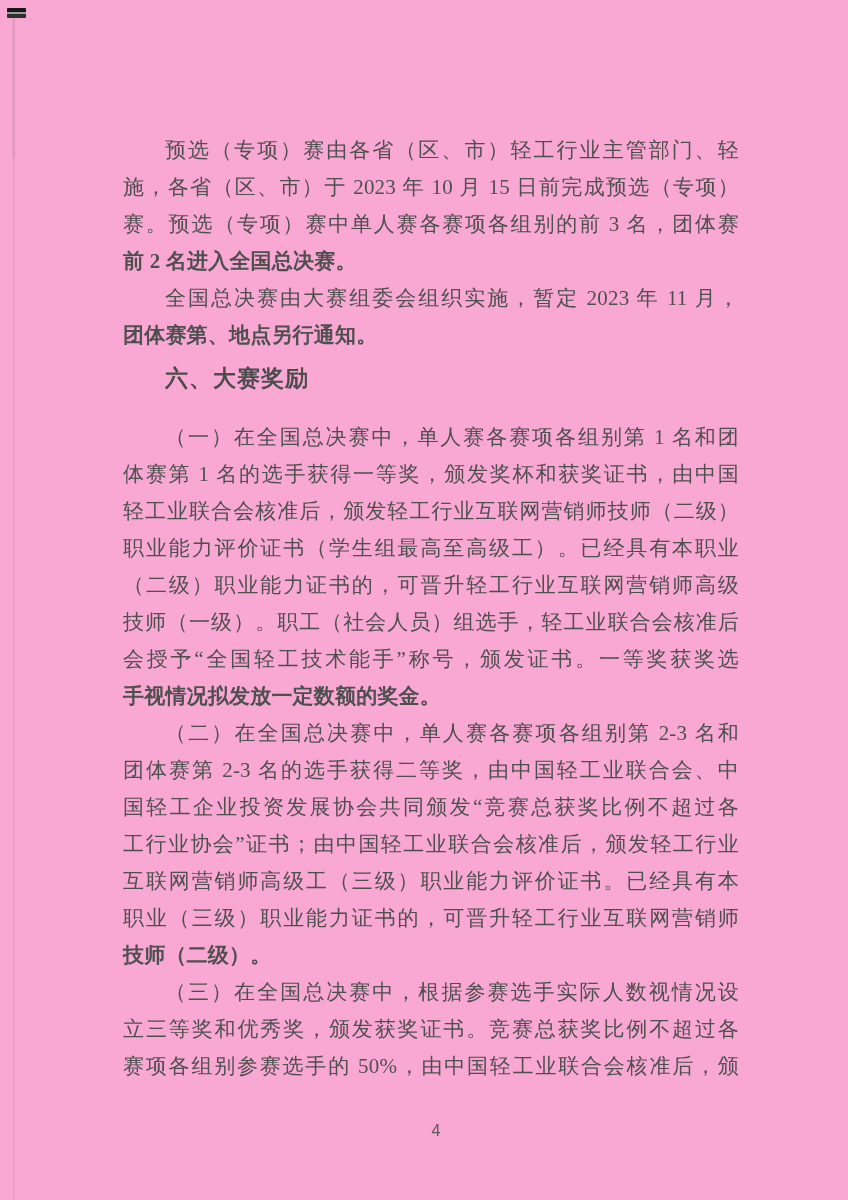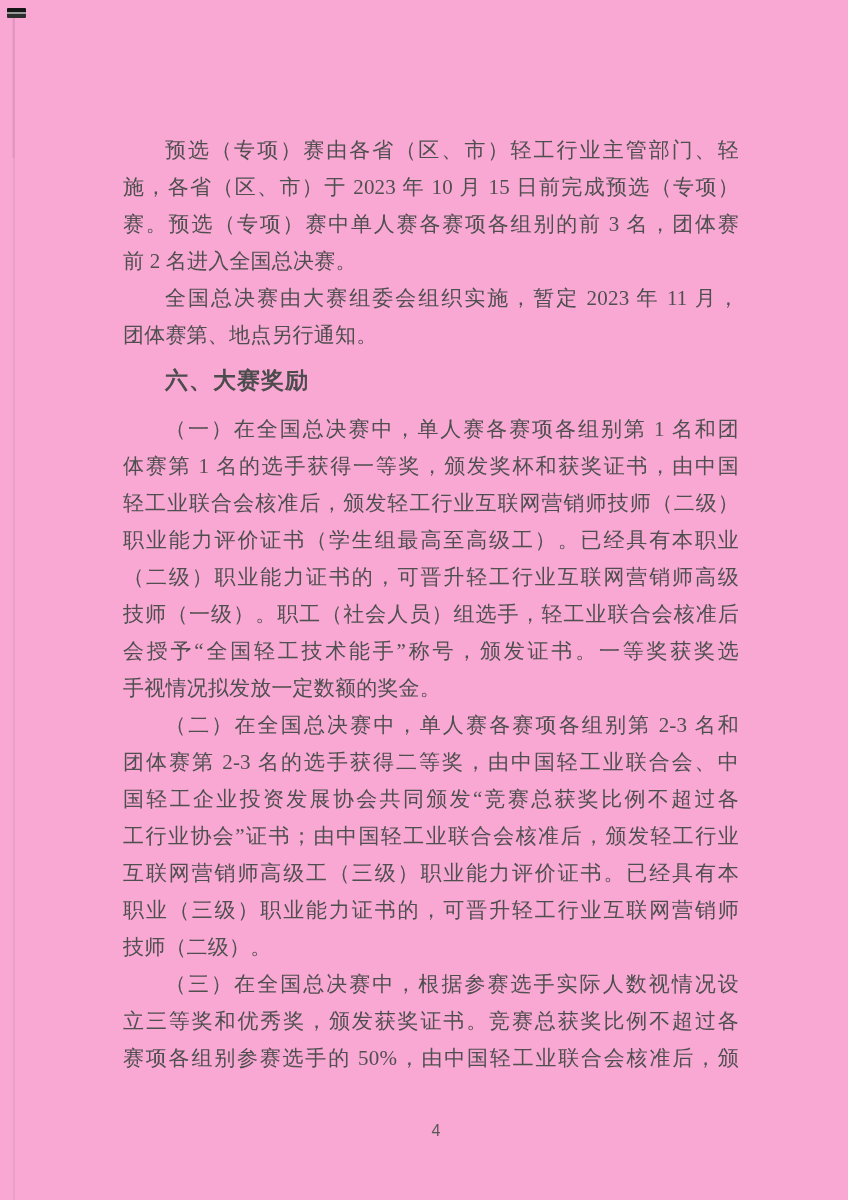--- a/index.html
+++ b/index.html
@@ -52,27 +52,27 @@
   .line {
     height: 37px;
     line-height: 37px;
     font-size: 21px;
     text-align: justify;
     text-align-last: justify;
     white-space: nowrap;
     letter-spacing: 0.2px;
   }
   .line.indent { text-indent: 42px; }
-  .line.last { text-align-last: left; }
+  .line.last { text-align-last: left; font-weight: bold; }
   .heading {
     height: 37px;
     line-height: 37px;
     margin-top: 8px;
-    margin-bottom: 12px;
-    font-family: Liberation Sans, sans-serif;
+    margin-bottom: 20px;
+    font-family: Liberation Mono, monospace;
     font-weight: bold;
     font-size: 23px;
     color: #4c4c4c;
     text-indent: 42px;
     letter-spacing: 1px;
   }
   .footer {
     position: absolute;
     left: 0;
     top: 1122px;

